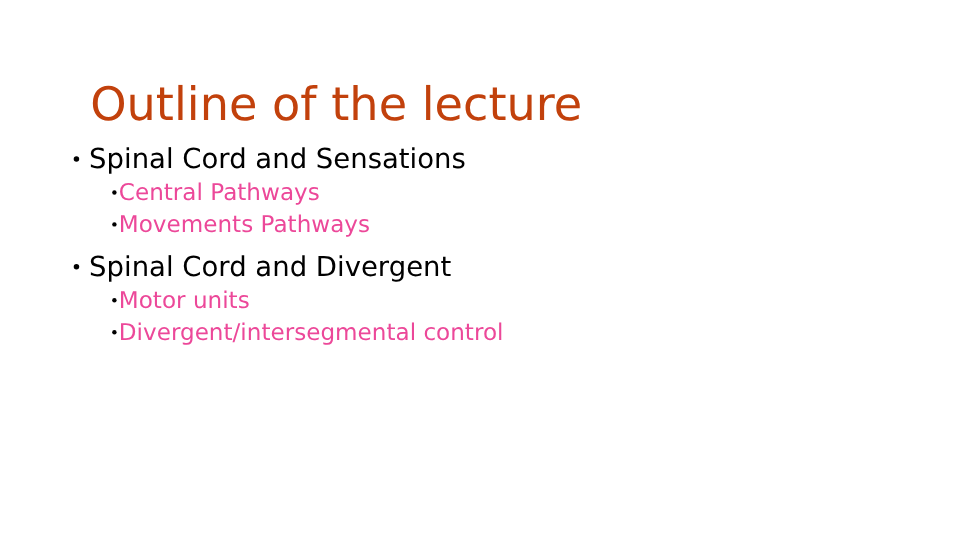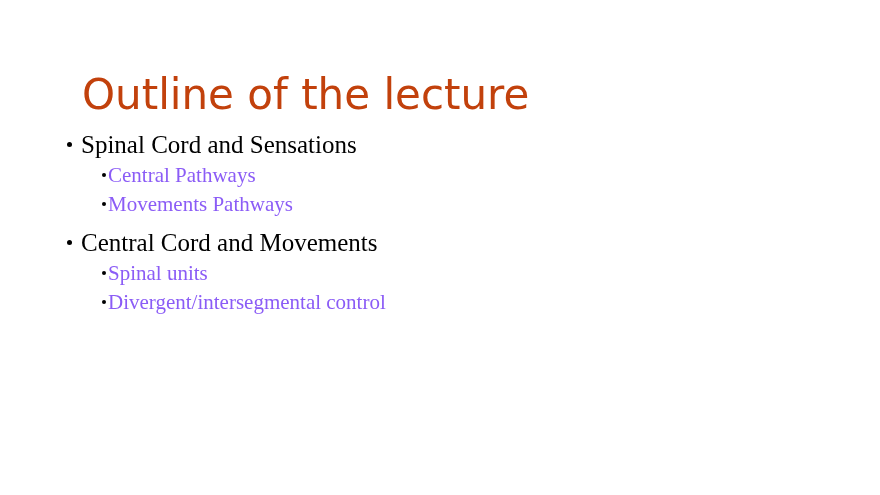--- a/index.html
+++ b/index.html
@@ -55,21 +55,20 @@
   
   li.level1 {
     position: relative;
     margin: 0;
     padding: 0 0 0 81px;
     font-size: 25px;
     line-height: 33px;
     font-weight: 400;
     color: #000000;
     white-space: nowrap;
-    font-family: Liberation Serif, serif;
   }
   li.level1 > .bullet {
     position: absolute;
     left: 67px;
     top: 14px;
     width: 5px;
     height: 5px;
     border-radius: 50%;
     background: #000000;
   }
@@ -82,21 +81,21 @@
   }
 
   
   li.level2 {
     position: relative;
     margin: 0 0 0 -81px;
     padding: 0 0 0 108px;
     font-size: 21px;
     line-height: 29px;
     font-weight: 400;
-    color: #8b5cf6;
+    color: #ec4899;
     white-space: nowrap;
   }
   li.level2 > .bullet {
     position: absolute;
     left: 102px;
     top: 12px;
     width: 4px;
     height: 4px;
     border-radius: 50%;
     background: #000000;
@@ -127,25 +126,25 @@
           </li>
           <li class="level2">
             <span class="bullet"></span>
             <span>Movements Pathways</span>
           </li>
         </ul>
       </li>
 
       <li class="level1 group-gap">
         <span class="bullet"></span>
-        <span>Central Cord and Movements</span>
+        <span>Spinal Cord and Divergent</span>
         <ul class="sublist">
           <li class="level2">
             <span class="bullet"></span>
-            <span>Spinal units</span>
+            <span>Motor units</span>
           </li>
           <li class="level2">
             <span class="bullet"></span>
             <span>Divergent/intersegmental control</span>
           </li>
         </ul>
       </li>
 
     </ul>
   </div>

